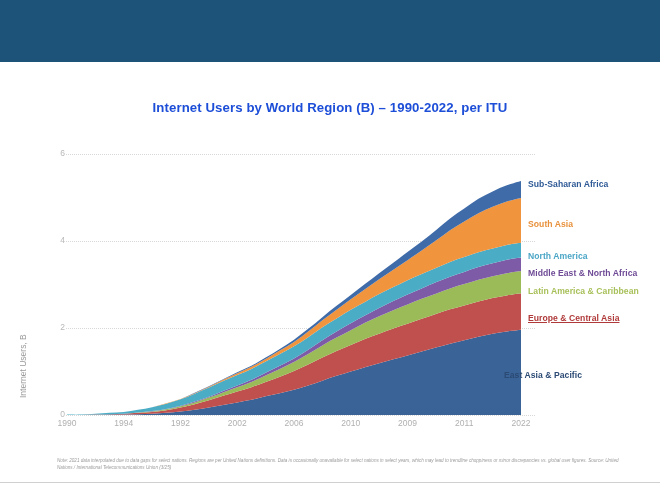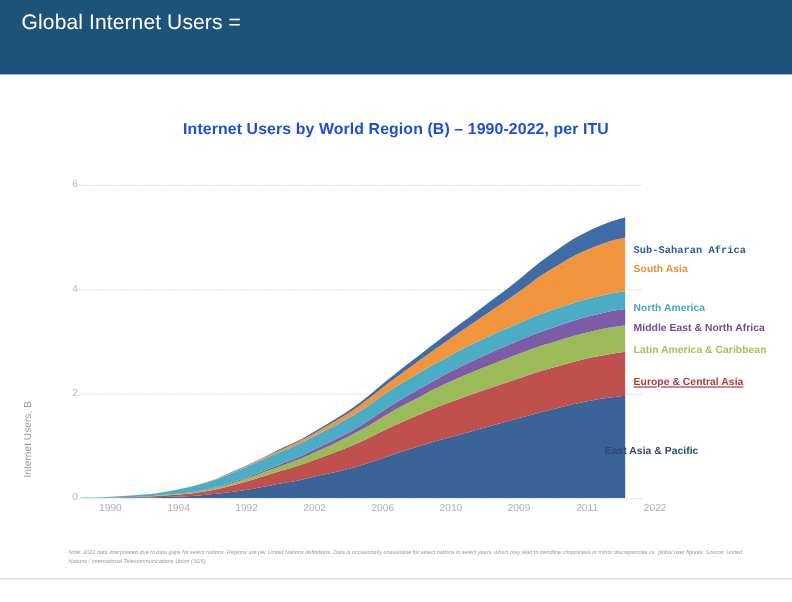--- a/index.html
+++ b/index.html
@@ -51,21 +51,21 @@
   }
   #ytick-wrap{position:absolute;left:45px;top:0;width:20px;height:300px;}
   .gridline{
     position:absolute;left:66px;right:125px;
     border-top:1px dotted #d8d8d8;
     height:0;
   }
   .xtick{
     position:absolute;top:278px;
     font-size:8.5px;color:#b0b0b0;
-    text-align:center;width:34px;margin-left:25px;
+    text-align:center;width:34px;
   }
   #chart-svg{position:absolute;left:0;top:0;}
   
   .series-label{
     position:absolute;
     font-size:8.6px;font-weight:bold;
     white-space:nowrap;
     letter-spacing:0.05px;
   }
   
@@ -79,21 +79,20 @@
     position:absolute;left:0;top:482px;width:660px;height:1px;background:#d0d0d0;
   }
   #footer{
     position:absolute;left:0;top:483px;width:660px;height:19px;background:#ffffff;
   }
 </style>
 </head>
 <body>
 
 <div id="header-bar">
-  <div class="title-line">Global Internet Users =</div>
 </div>
 
 <div id="chart-title">Internet Users by World Region (B) – 1990-2022, per ITU</div>
 
 <div id="plot-area">
   <div id="axis-y-title">Internet Users, B</div>
   <div id="ytick-wrap">
       <div class="ytick" style="top: 269px;">0</div>
       <div class="ytick" style="top: 182px;">2</div>
       <div class="ytick" style="top: 95px;">4</div>
@@ -119,21 +118,21 @@
       <div class="xtick" style="left: 106.75px;">1994</div>
       <div class="xtick" style="left: 163.5px;">1992</div>
       <div class="xtick" style="left: 220.25px;">2002</div>
       <div class="xtick" style="left: 277px;">2006</div>
       <div class="xtick" style="left: 333.75px;">2010</div>
       <div class="xtick" style="left: 390.5px;">2009</div>
       <div class="xtick" style="left: 447.25px;">2011</div>
       <div class="xtick" style="left: 504px;">2022</div>
     </div>
   <div id="series-labels">
-      <div class="series-label" style="left: 528px; top: 64px; color: rgb(47, 90, 150); font-family: Liberation Mono, monospace;">Sub-Saharan Africa</div>
+      <div class="series-label" style="left: 528px; top: 39px; color: rgb(47, 90, 150);">Sub-Saharan Africa</div>
       <div class="series-label" style="left: 528px; top: 79px; color: rgb(232, 145, 60);">South Asia</div>
       <div class="series-label" style="left: 528px; top: 111px; color: rgb(75, 166, 198);">North America</div>
       <div class="series-label" style="left: 528px; top: 128px; color: rgb(111, 75, 150);">Middle East &amp; North Africa</div>
       <div class="series-label" style="left: 528px; top: 146px; color: rgb(168, 192, 90);">Latin America &amp; Caribbean</div>
       <div class="series-label" style="left: 528px; top: 173px; color: rgb(176, 58, 58); text-decoration: underline;">Europe &amp; Central Asia</div>
       <div class="series-label" style="left: 504px; top: 230px; color: rgb(43, 74, 116);">East Asia &amp; Pacific</div>
     </div>
 </div>
 
 <div id="footnote">Note: 2021 data interpolated due to data gaps for select nations. Regions are per United Nations definitions. Data is occasionally unavailable for select nations in select years, which may lead to trendline choppiness or minor discrepancies vs. global user figures. Source: United Nations / International Telecommunications Union (3/25)</div>

